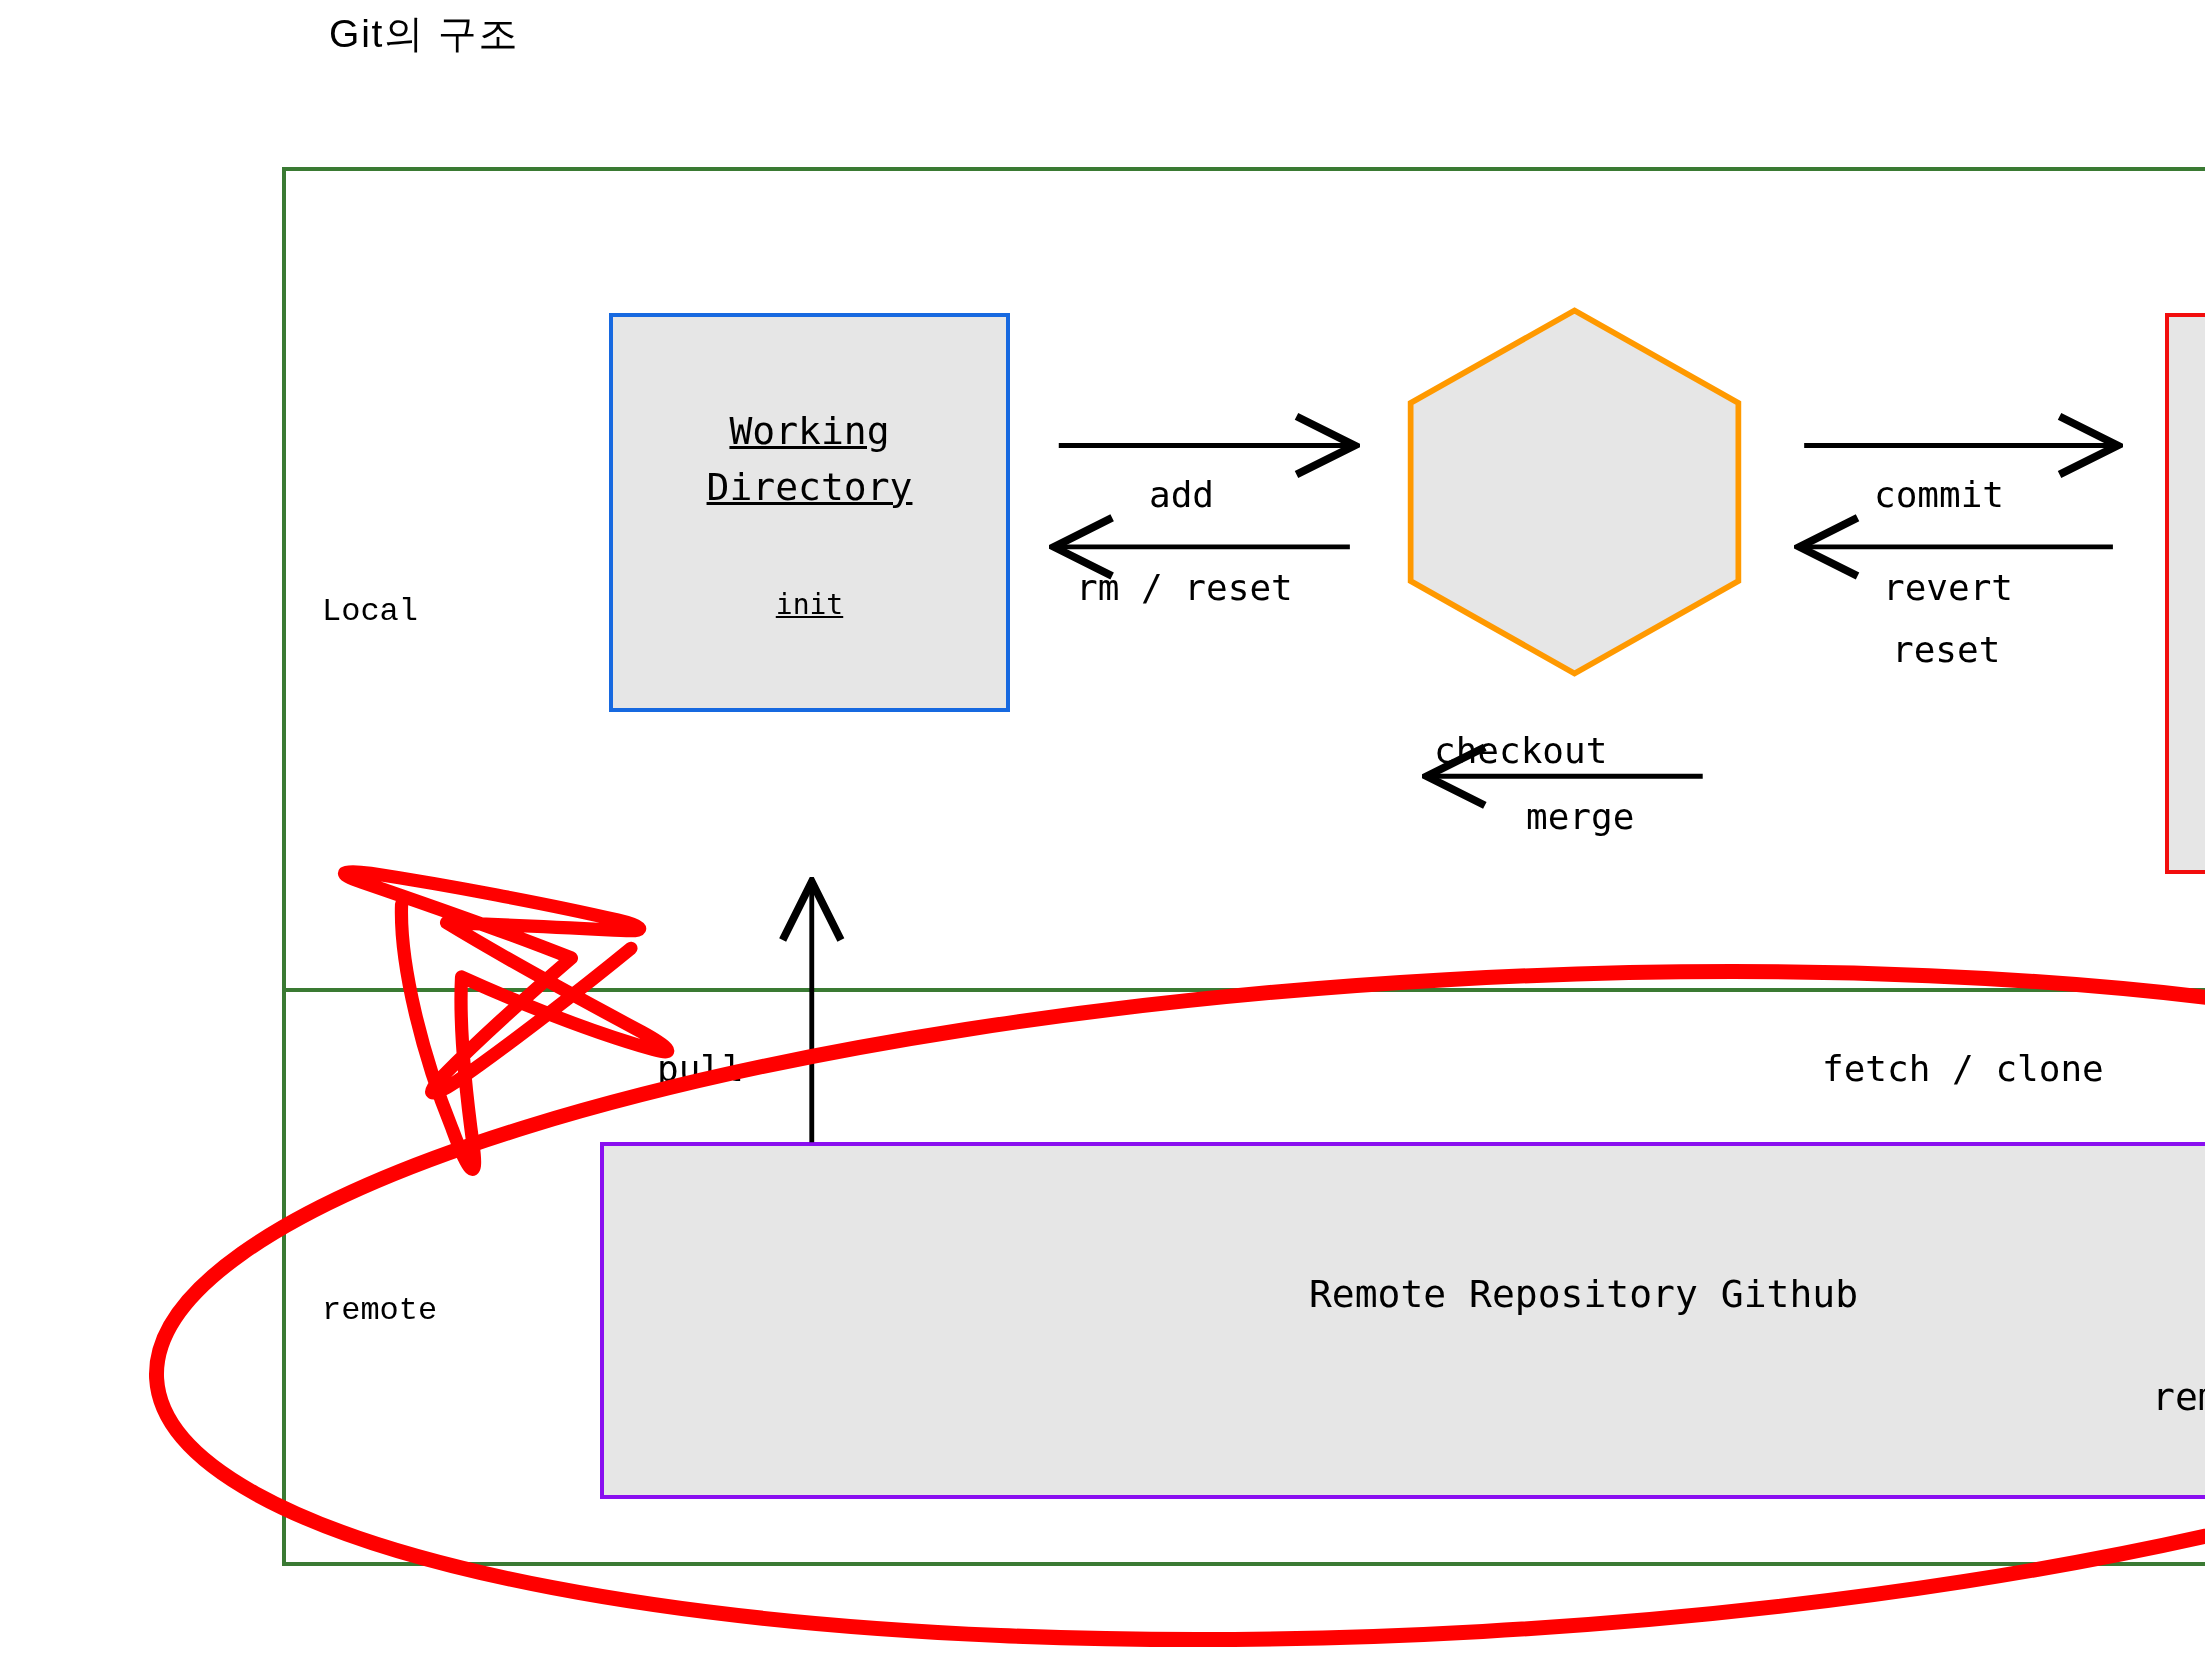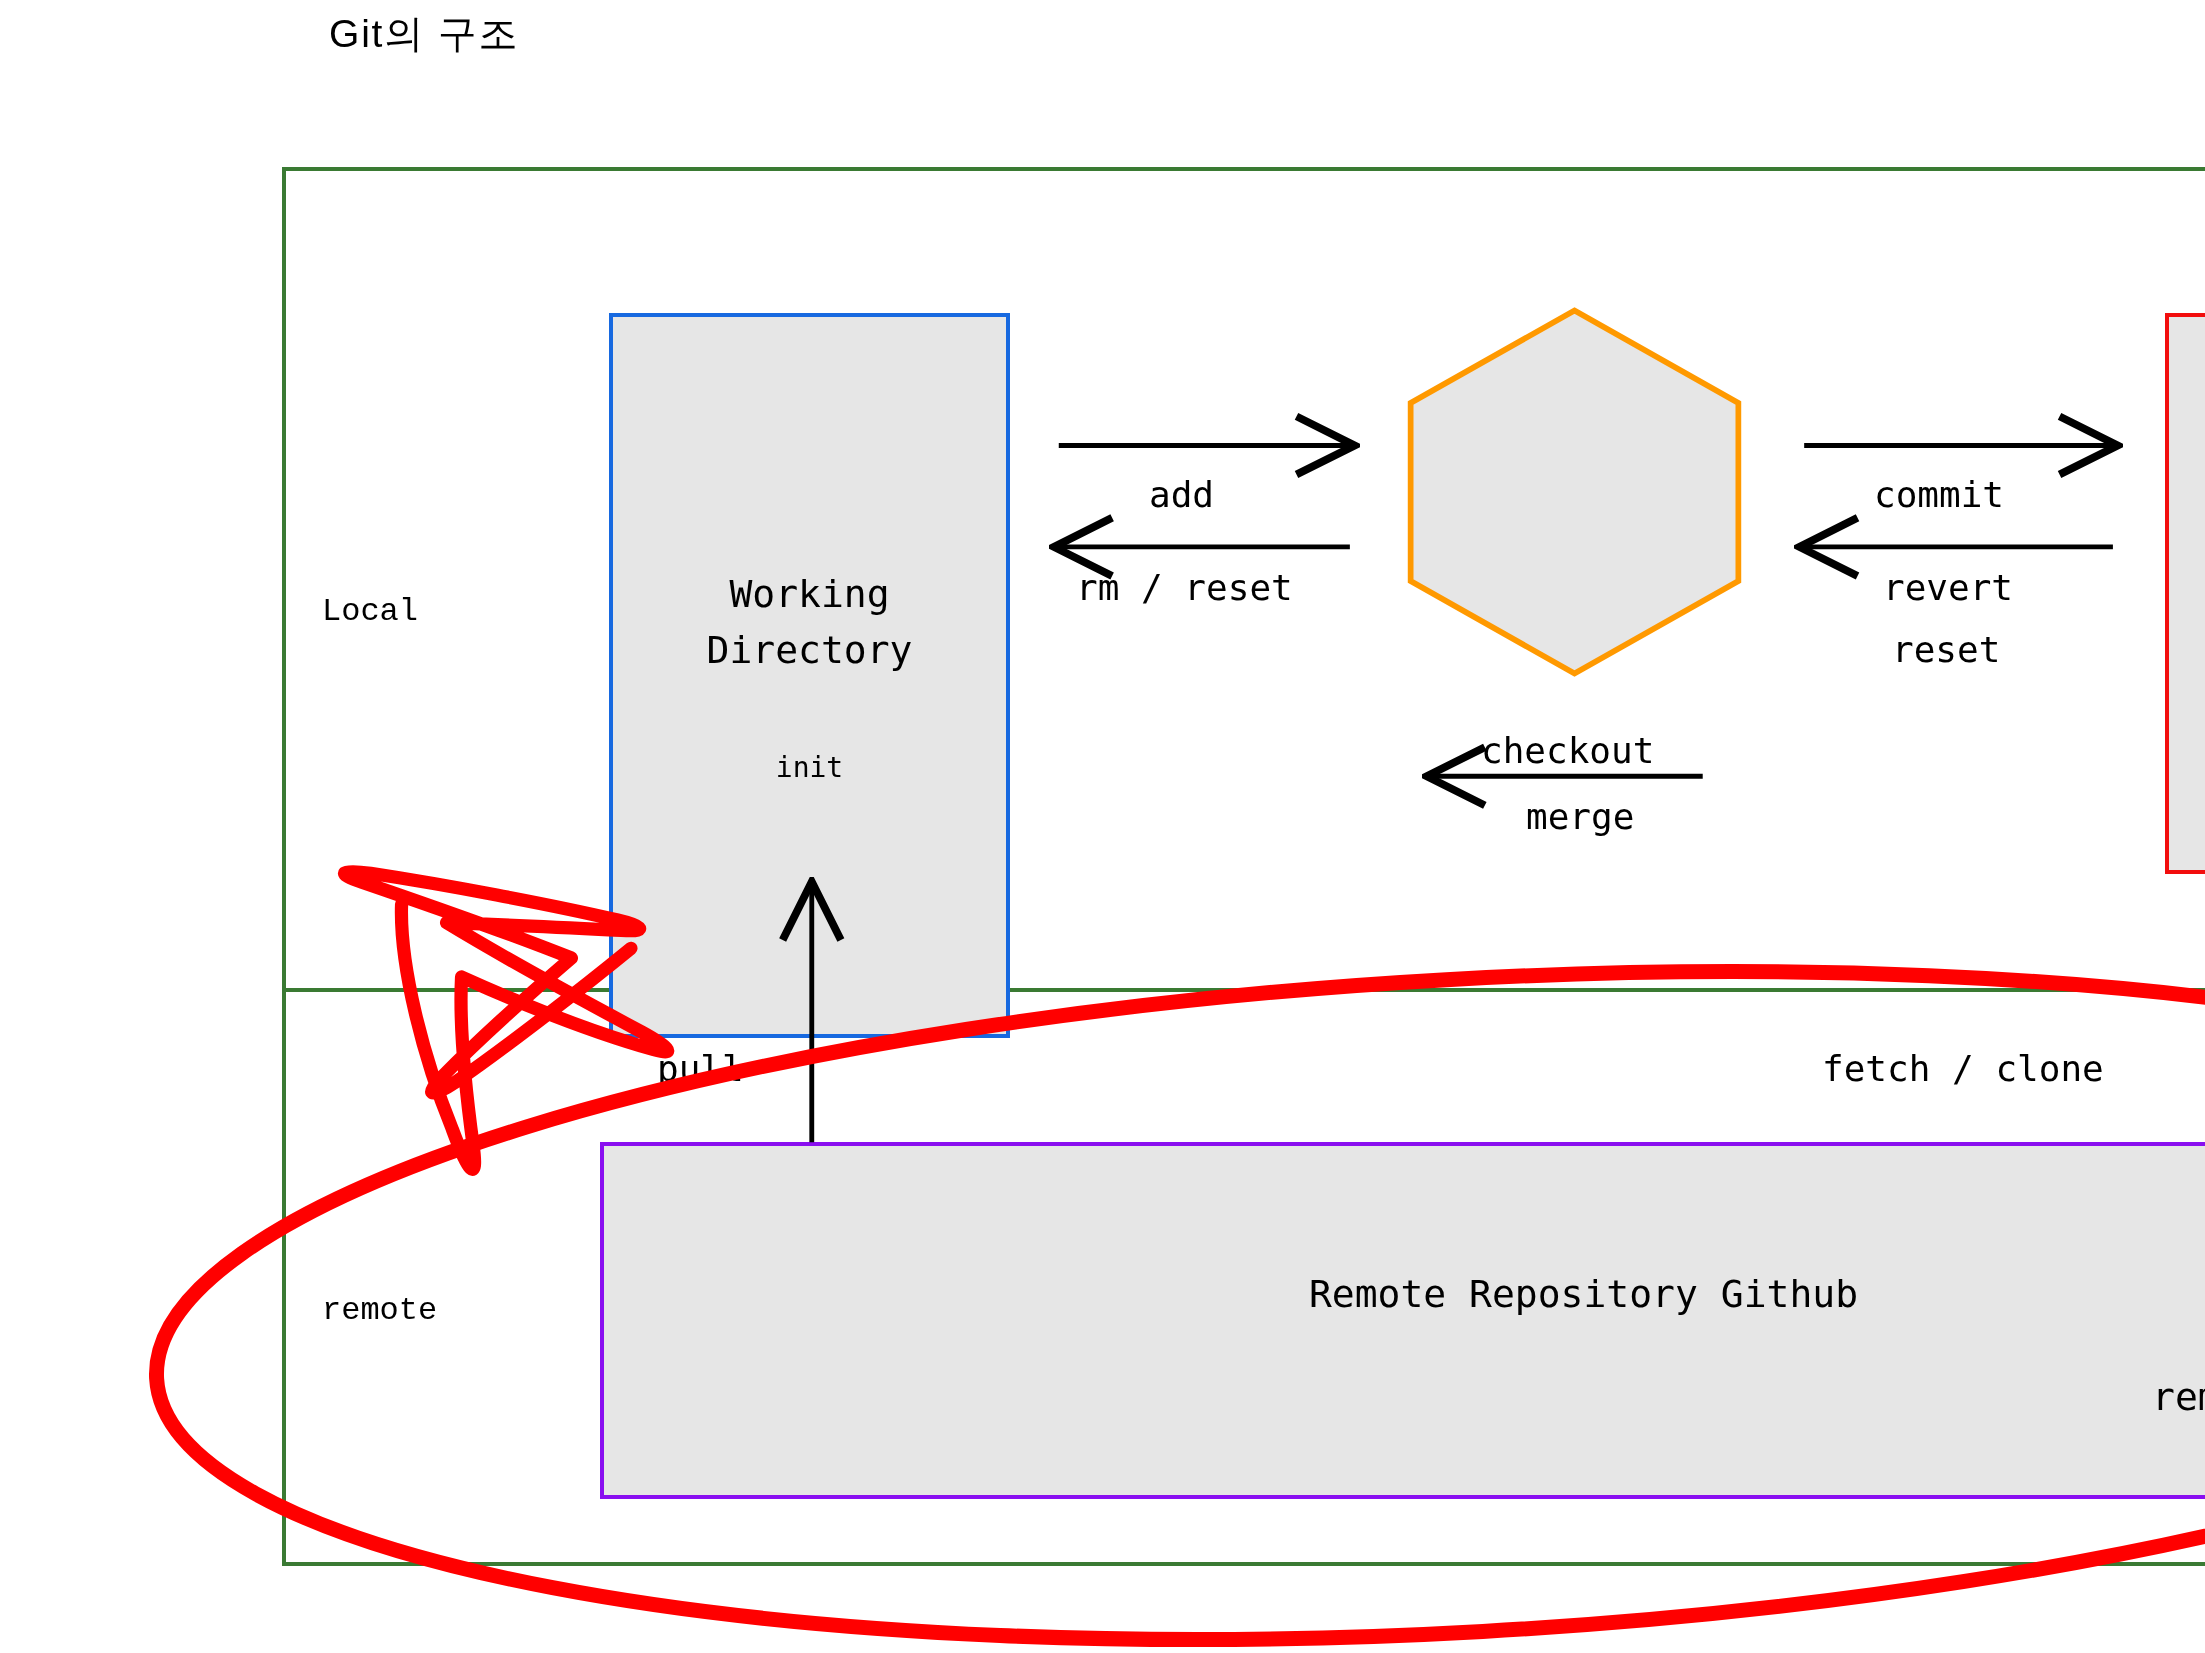--- a/index.html
+++ b/index.html
@@ -29,21 +29,21 @@
   }
   #label-local{left:322px;top:593px;}
   #label-remote{left:322px;top:1292px;}
 
   
   .node{
     position:absolute;background:#e6e6e6;box-sizing:border-box;
     display:flex;flex-direction:column;align-items:center;justify-content:center;
     color:#000;font-family:"DejaVu Sans Mono","Liberation Mono",monospace;
   }
-  #wd{left:609px;top:313px;width:401px;height:725px;border:4px solid #1769e0;}
+  #wd{left:609px;top:313px;width:401px;height:399px;border:4px solid #1769e0;text-decoration:underline;}
   #wd .lines{font-size:38px;line-height:1.45;text-align:center;}
   #wd .cmd{font-size:28px;margin-top:73px;}
 
   #lr{left:2165px;top:313px;width:401px;height:561px;border:4px solid #f20d0d;}
 
   #rr{
     left:600px;top:1142px;width:1967px;height:357px;border:4px solid #8a0ff0;
     display:block;
   }
   #rr .rr-title{
@@ -142,21 +142,21 @@
     <line x1="5628" y1="1990" x2="5628" y2="2580" stroke="#000" stroke-width="11" marker-end="url(#ahD)"></line>
   </svg>
 
   <div class="alabel" style="left:1149px;top:474px;">add</div>
   <div class="alabel" style="left:1076px;top:567px;">rm / reset</div>
 
   <div class="alabel" style="left:1874px;top:474px;">commit</div>
   <div class="alabel" style="left:1883px;top:567px;">revert</div>
   <div class="alabel" style="left:1892px;top:629px;">reset</div>
 
-  <div class="alabel" style="left:1481px;top:730px;">checkout</div>
+  <div class="alabel" style="left:1434px;top:730px;">checkout</div>
   <div class="alabel" style="left:1526px;top:796px;">merge</div>
 
   <div class="alabel" style="left:657px;top:1048px;">pull</div>
   <div class="alabel" style="left:1822px;top:1048px;">fetch / clone</div>
 
   <svg class="overlay ink" viewBox="0 0 6667 3750" width="2941" height="1654">
 
     <ellipse cx="3320" cy="2960" rx="2970" ry="740" transform="rotate(-3.2 3320 2960)" fill="none" stroke="#ff0000" stroke-width="34" stroke-linecap="round"></ellipse>
 
     <path d="M 910 2050

